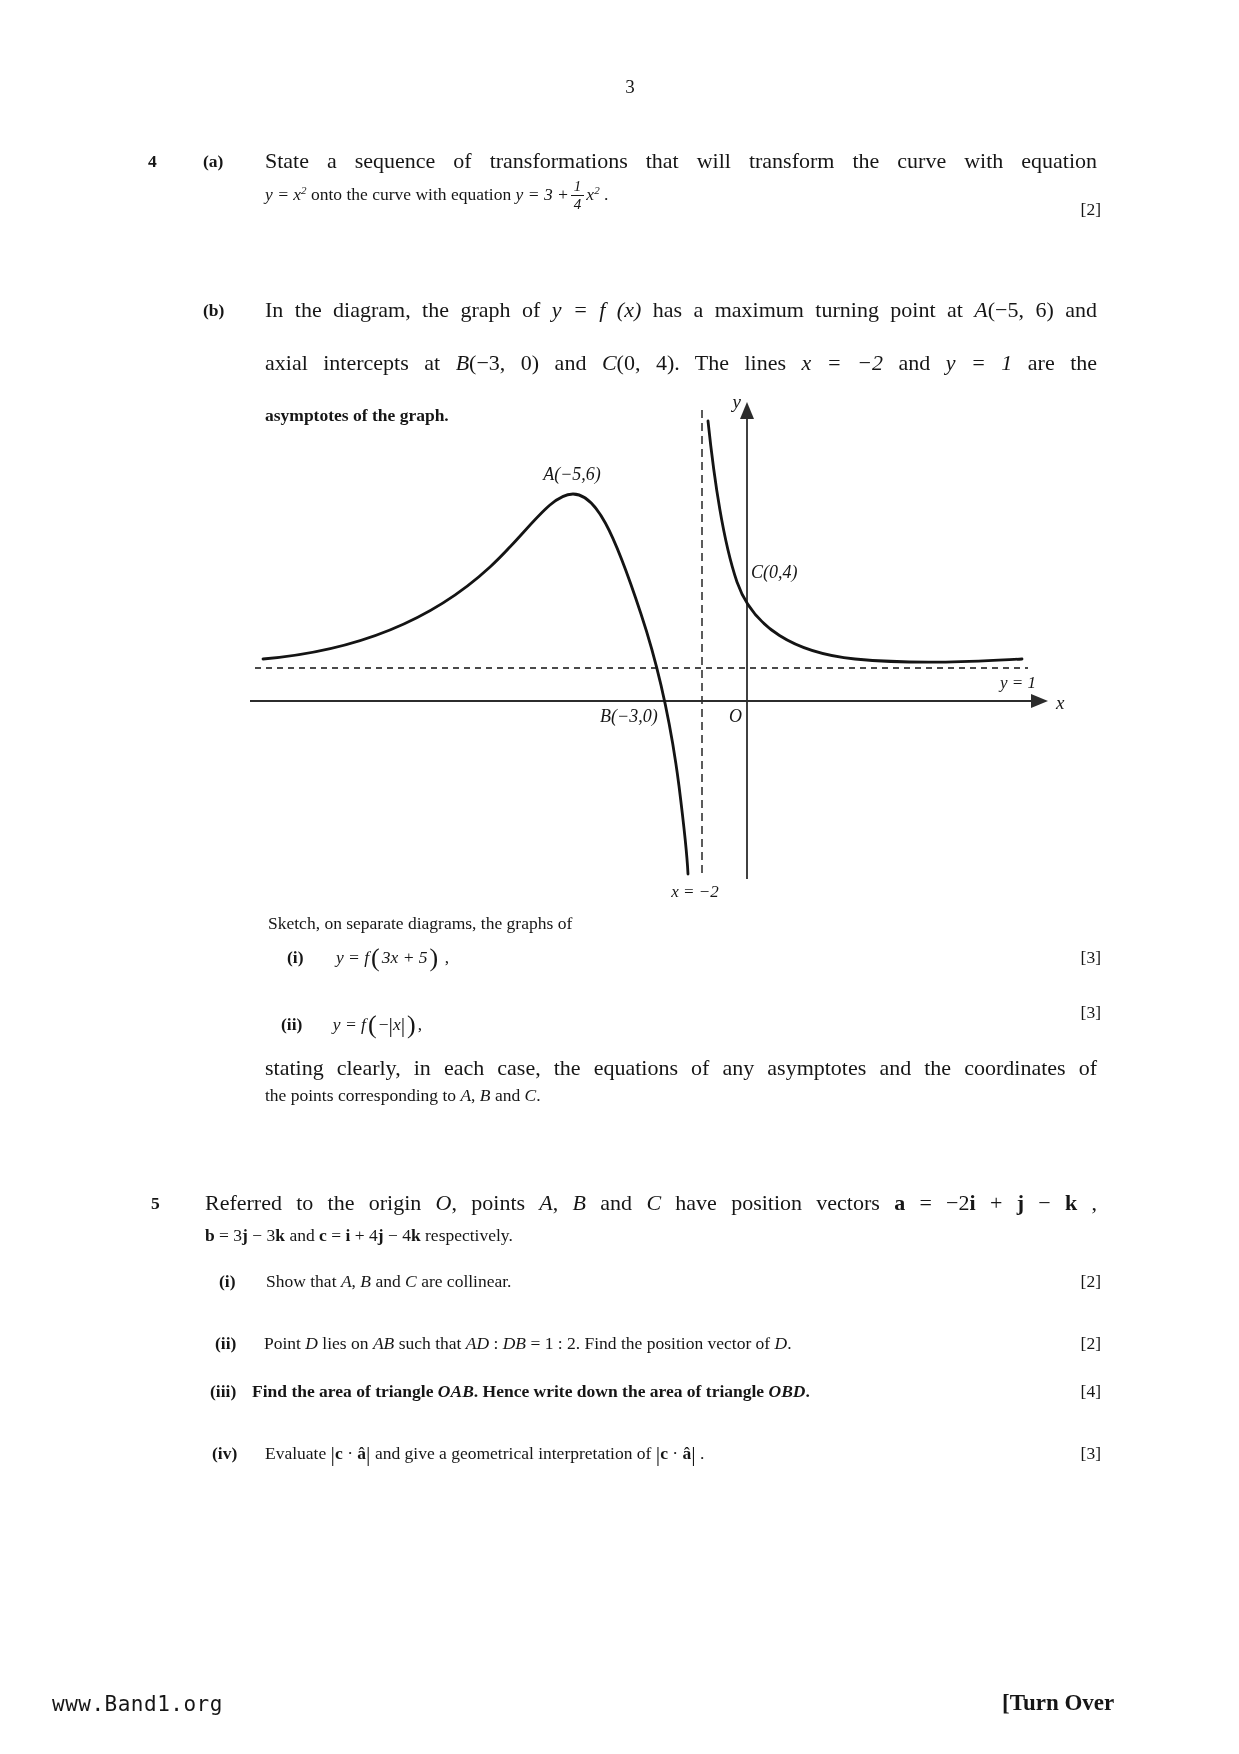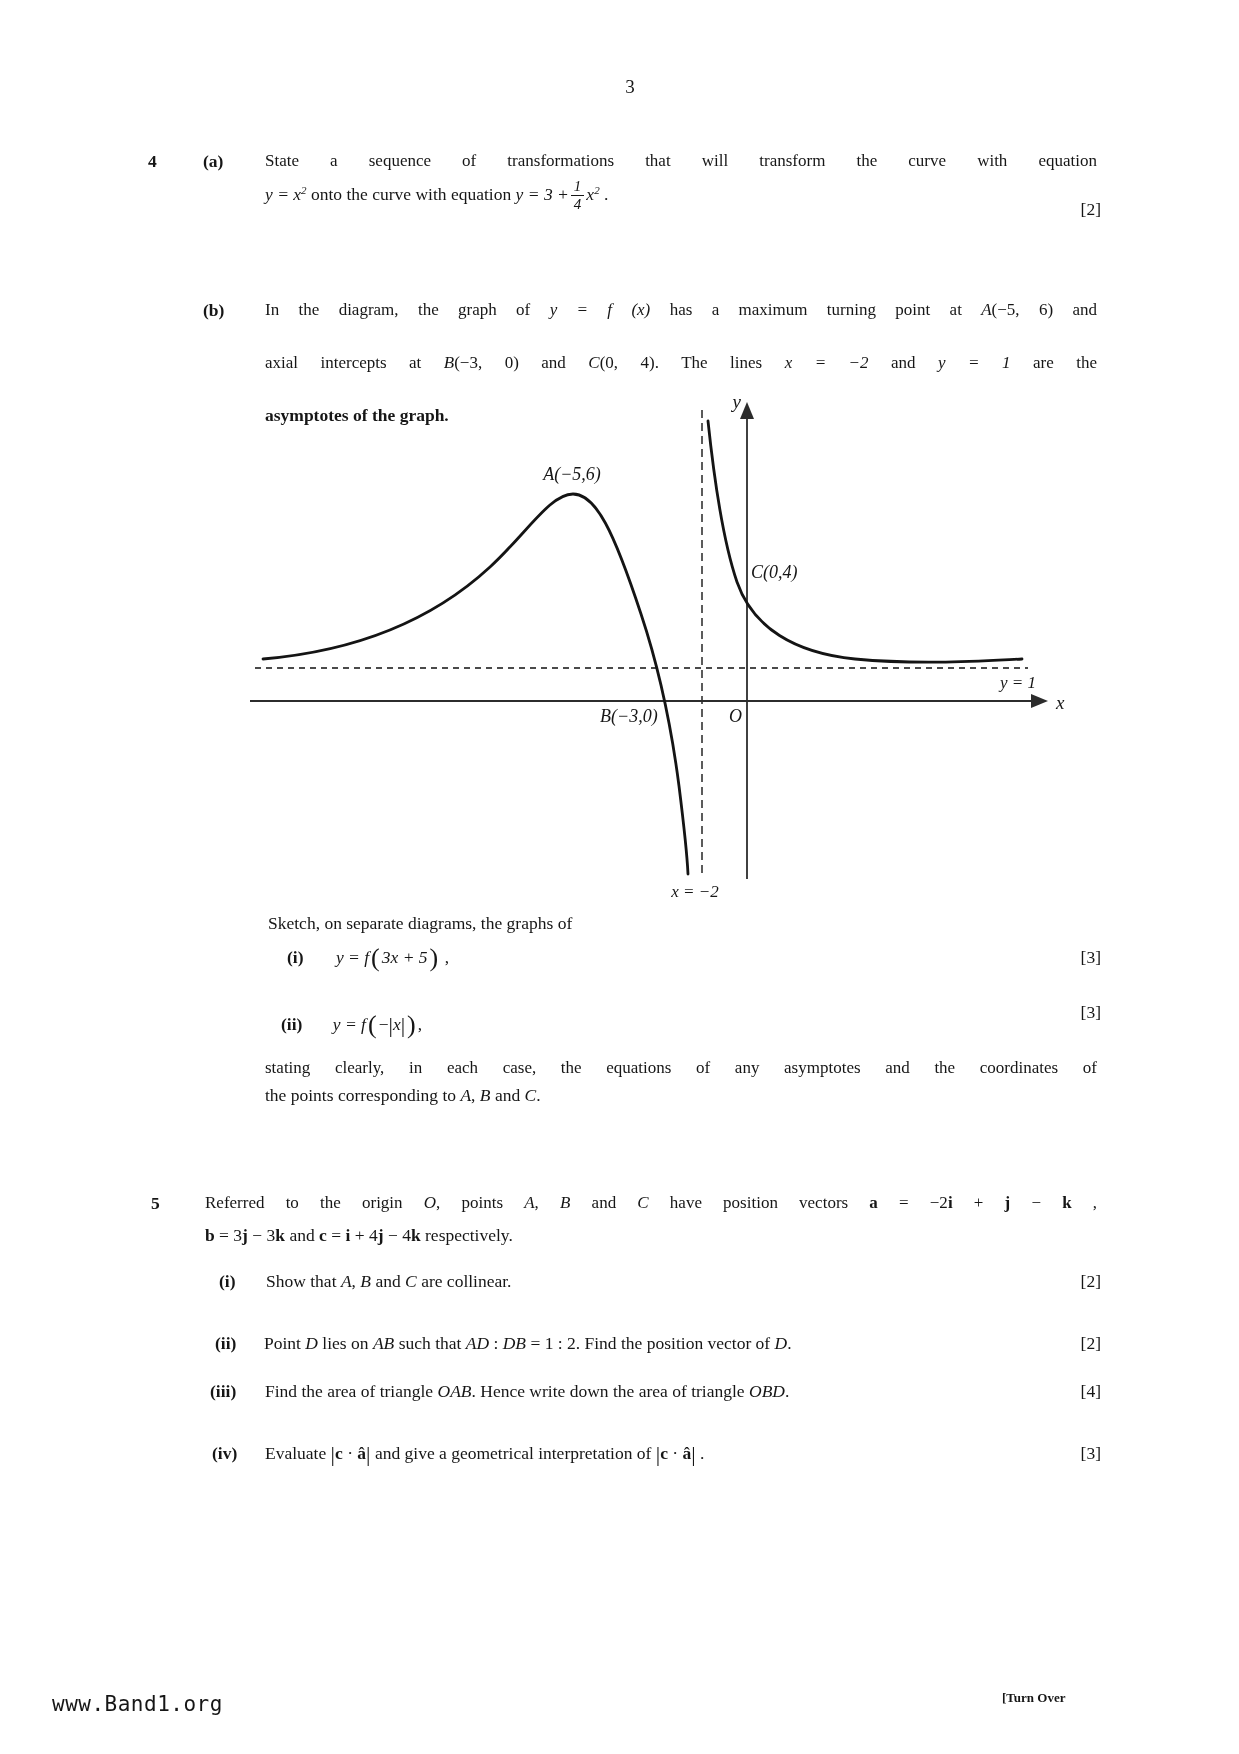--- a/index.html
+++ b/index.html
@@ -3,37 +3,37 @@
 <meta charset="utf-8">
 <style>
   html,body{margin:0;padding:0;background:#e8e8e8;}
   .page{
     position:relative;width:1239px;height:1754px;background:#ffffff;
     font-family:"Liberation Serif","DejaVu Serif",serif;color:#161616;
     overflow:hidden;margin:0 auto;
   }
   .abs{position:absolute;}
   .line{position:absolute;font-size:17.5px;line-height:22px;white-space:nowrap;}
-  .wrapline{position:absolute;font-size:17px;line-height:22px;}
+  .wrapline{position:absolute;font-size:22px;line-height:22px;}
   .just{text-align:justify;text-align-last:justify;white-space:normal;}
   .blabel{font-weight:bold;}
   .mi{font-style:italic;}
   .vec{font-weight:bold;font-style:normal;}
   .mark{position:absolute;left:1057px;width:44px;text-align:right;font-size:17.5px;line-height:22px;}
   sup{font-size:11px;line-height:0;vertical-align:6px;}
   .frac{display:inline-flex;flex-direction:column;align-items:center;vertical-align:middle;
         font-size:15px;line-height:1.15;font-style:italic;margin:0 2px;}
   .frac .den{border-top:1.6px solid #161616;padding:0 3px;}
   .bigp{font-size:26px;font-weight:400;vertical-align:-3px;line-height:0;margin:0 2px;font-style:normal;}
   .bigbar{font-size:22px;vertical-align:-2px;line-height:0;font-style:normal;}
   .eqrow{position:absolute;font-size:17.5px;line-height:48px;white-space:nowrap;}
   .skrow{position:absolute;font-size:17.5px;line-height:32px;white-space:nowrap;}
   .footer-site{position:absolute;font-family:"DejaVu Sans Mono","Liberation Mono",monospace;
                font-size:21px;letter-spacing:0.5px;}
-  .footer-turn{position:absolute;font-weight:bold;font-size:13px;}
+  .footer-turn{position:absolute;font-weight:bold;font-size:23px;}
   svg text{font-family:"Liberation Serif","DejaVu Serif",serif;fill:#161616;}
 </style>
 </head>
 <body>
 
 <div class="page">
 
   <div class="line" style="left:600px;top:76px;width:60px;text-align:center;font-size:19px;">3</div>
 
   <div class="line blabel" style="left:148px;top:150px;">4</div>
@@ -101,21 +101,21 @@
 
   <div class="line blabel" style="left:219px;top:1270px;">(i)</div>
   <div class="line" style="left:266px;top:1270px;"><span>Show that </span><span class="mi">A</span><span>, </span><span class="mi">B</span><span> and </span><span class="mi">C</span><span> are collinear.</span></div>
   <div class="mark" style="top:1270px;">[2]</div>
 
   <div class="line blabel" style="left:215px;top:1332px;">(ii)</div>
   <div class="line" style="left:264px;top:1332px;"><span>Point </span><span class="mi">D</span><span> lies on </span><span class="mi">AB</span><span> such that </span><span class="mi">AD</span><span> : </span><span class="mi">DB</span><span> = 1 : 2.  Find the position vector of </span><span class="mi">D</span><span>.</span></div>
   <div class="mark" style="top:1332px;">[2]</div>
 
   <div class="line blabel" style="left:210px;top:1380px;">(iii)</div>
-  <div class="line" style="left:265px;top:1380px;"><span>Find the area of triangle </span><span class="mi">OAB</span><span>. Hence write down the area of triangle </span><span class="mi">OBD</span><span>.</span></div>
+  <div class="line" style="left:252px;top:1380px;font-weight:bold;"><span>Find the area of triangle </span><span class="mi">OAB</span><span>. Hence write down the area of triangle </span><span class="mi">OBD</span><span>.</span></div>
   <div class="mark" style="top:1380px;">[4]</div>
 
   <div class="line blabel" style="left:212px;top:1442px;">(iv)</div>
   <div class="line" style="left:265px;top:1442px;"><span>Evaluate </span><span class="bigbar">|</span><span class="vec">c</span><span> · </span><span class="vec">â</span><span class="bigbar">|</span><span> and give a geometrical interpretation of </span><span class="bigbar">|</span><span class="vec">c</span><span> · </span><span class="vec">â</span><span class="bigbar">|</span><span> .</span></div>
   <div class="mark" style="top:1442px;">[3]</div>
 
   <div class="footer-site" style="left:52px;top:1692px;">www.Band1.org</div>
   <div class="footer-turn" style="left:1002px;top:1690px;">[Turn Over</div>
 
 </div>

